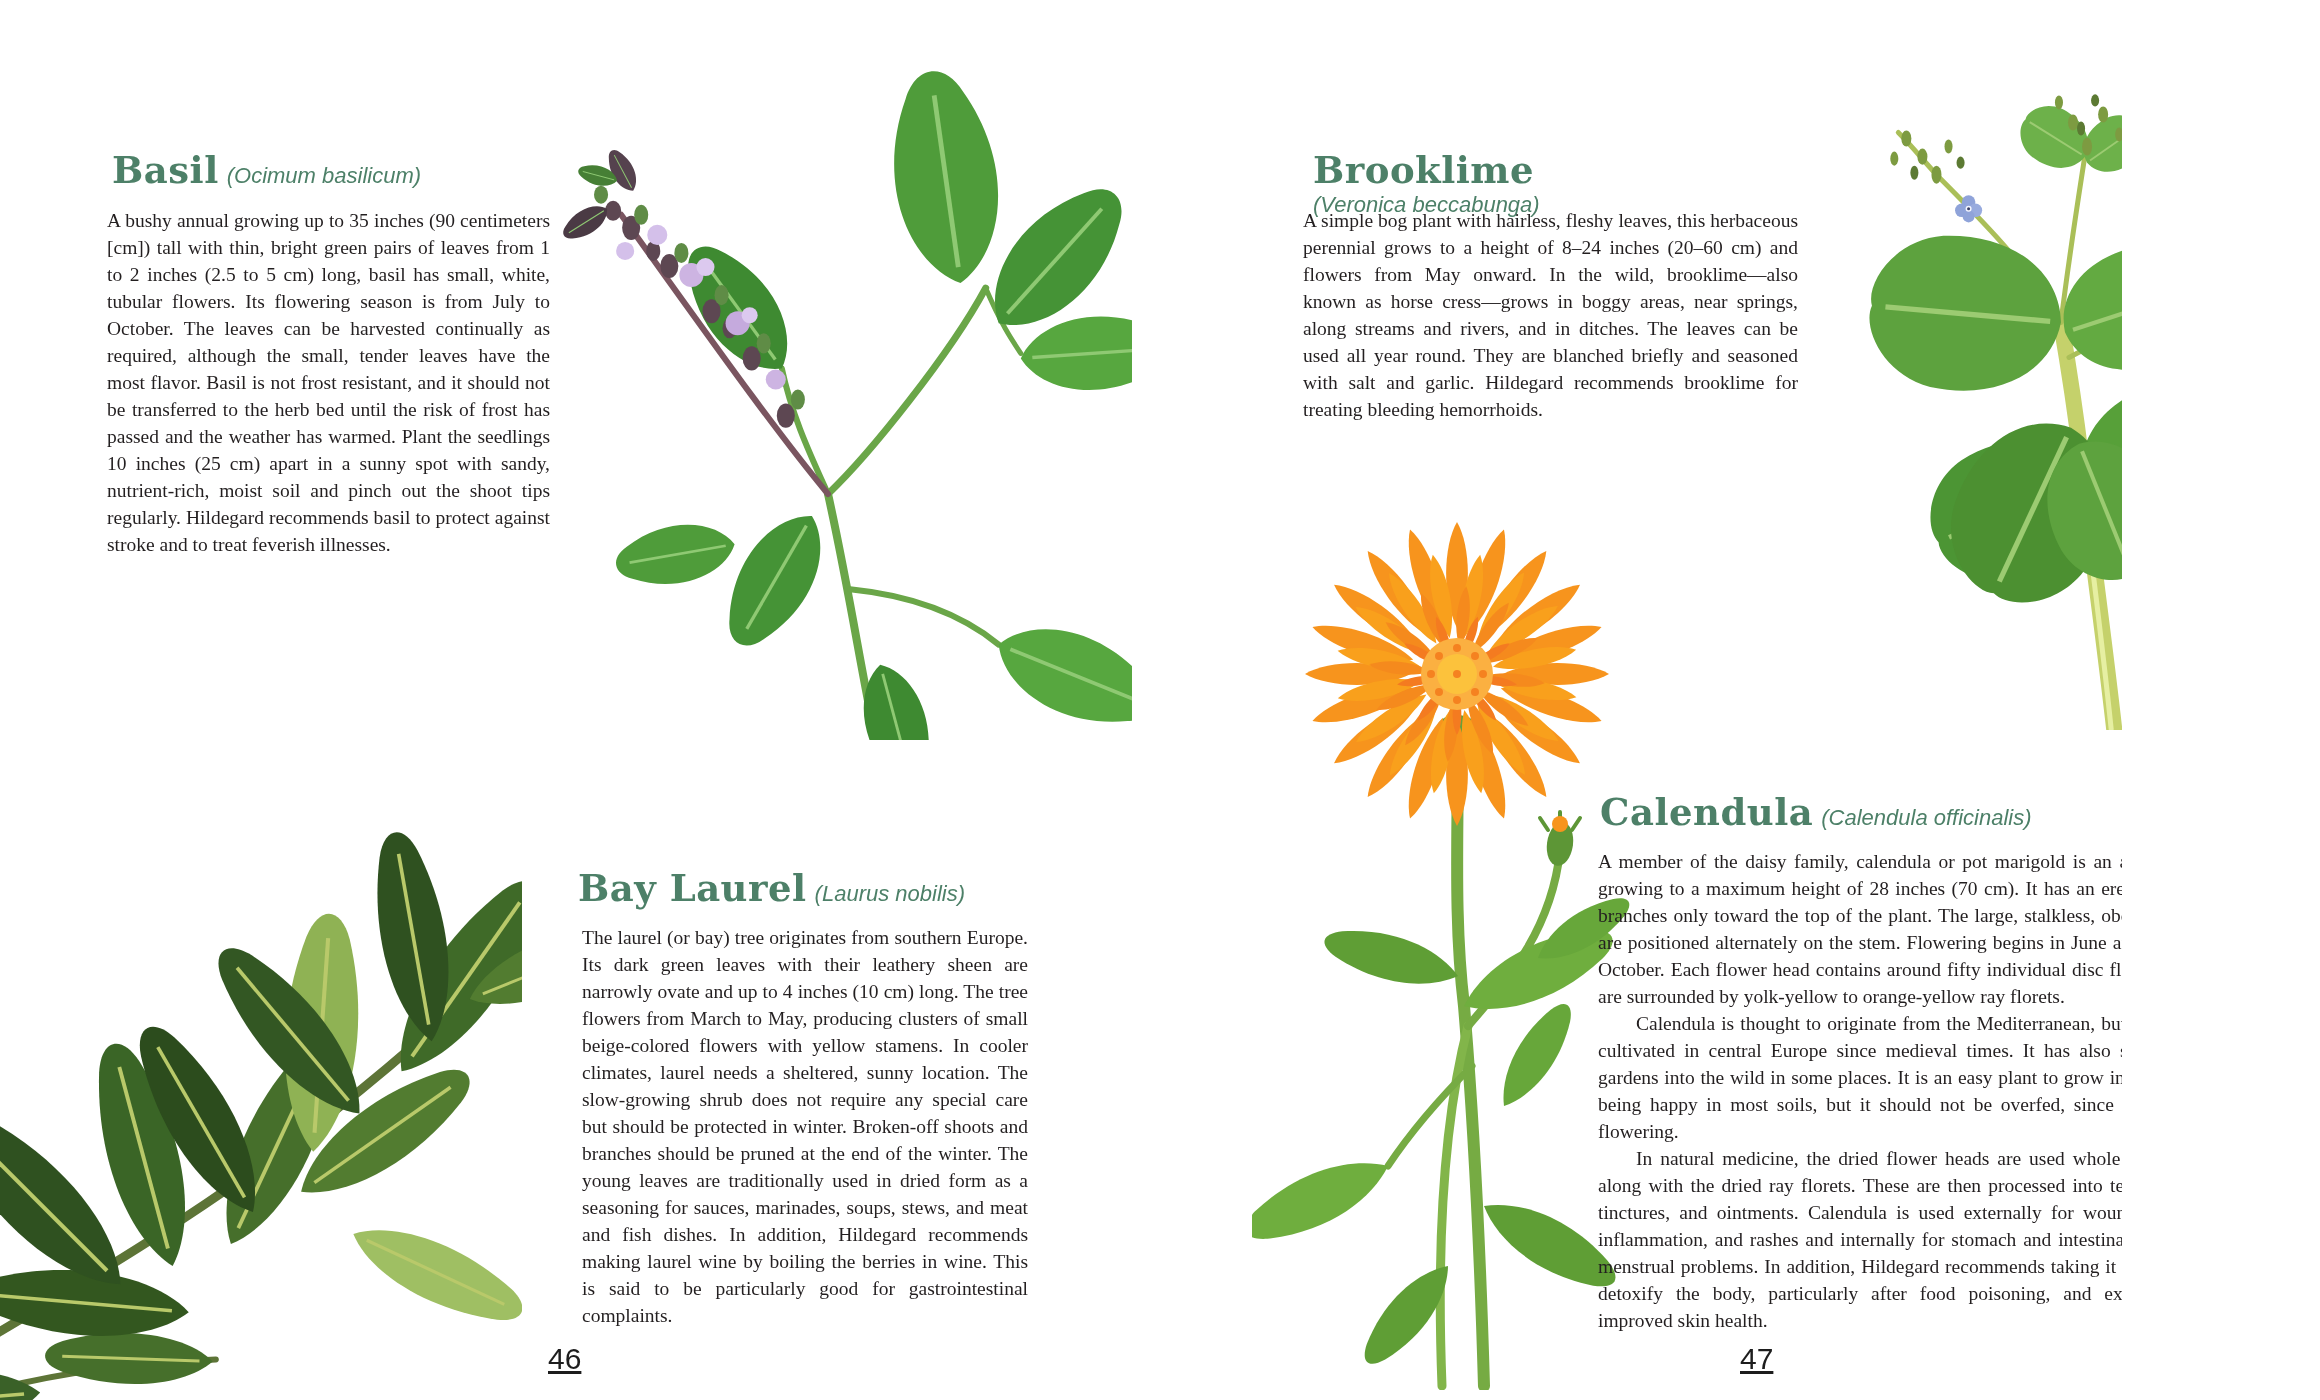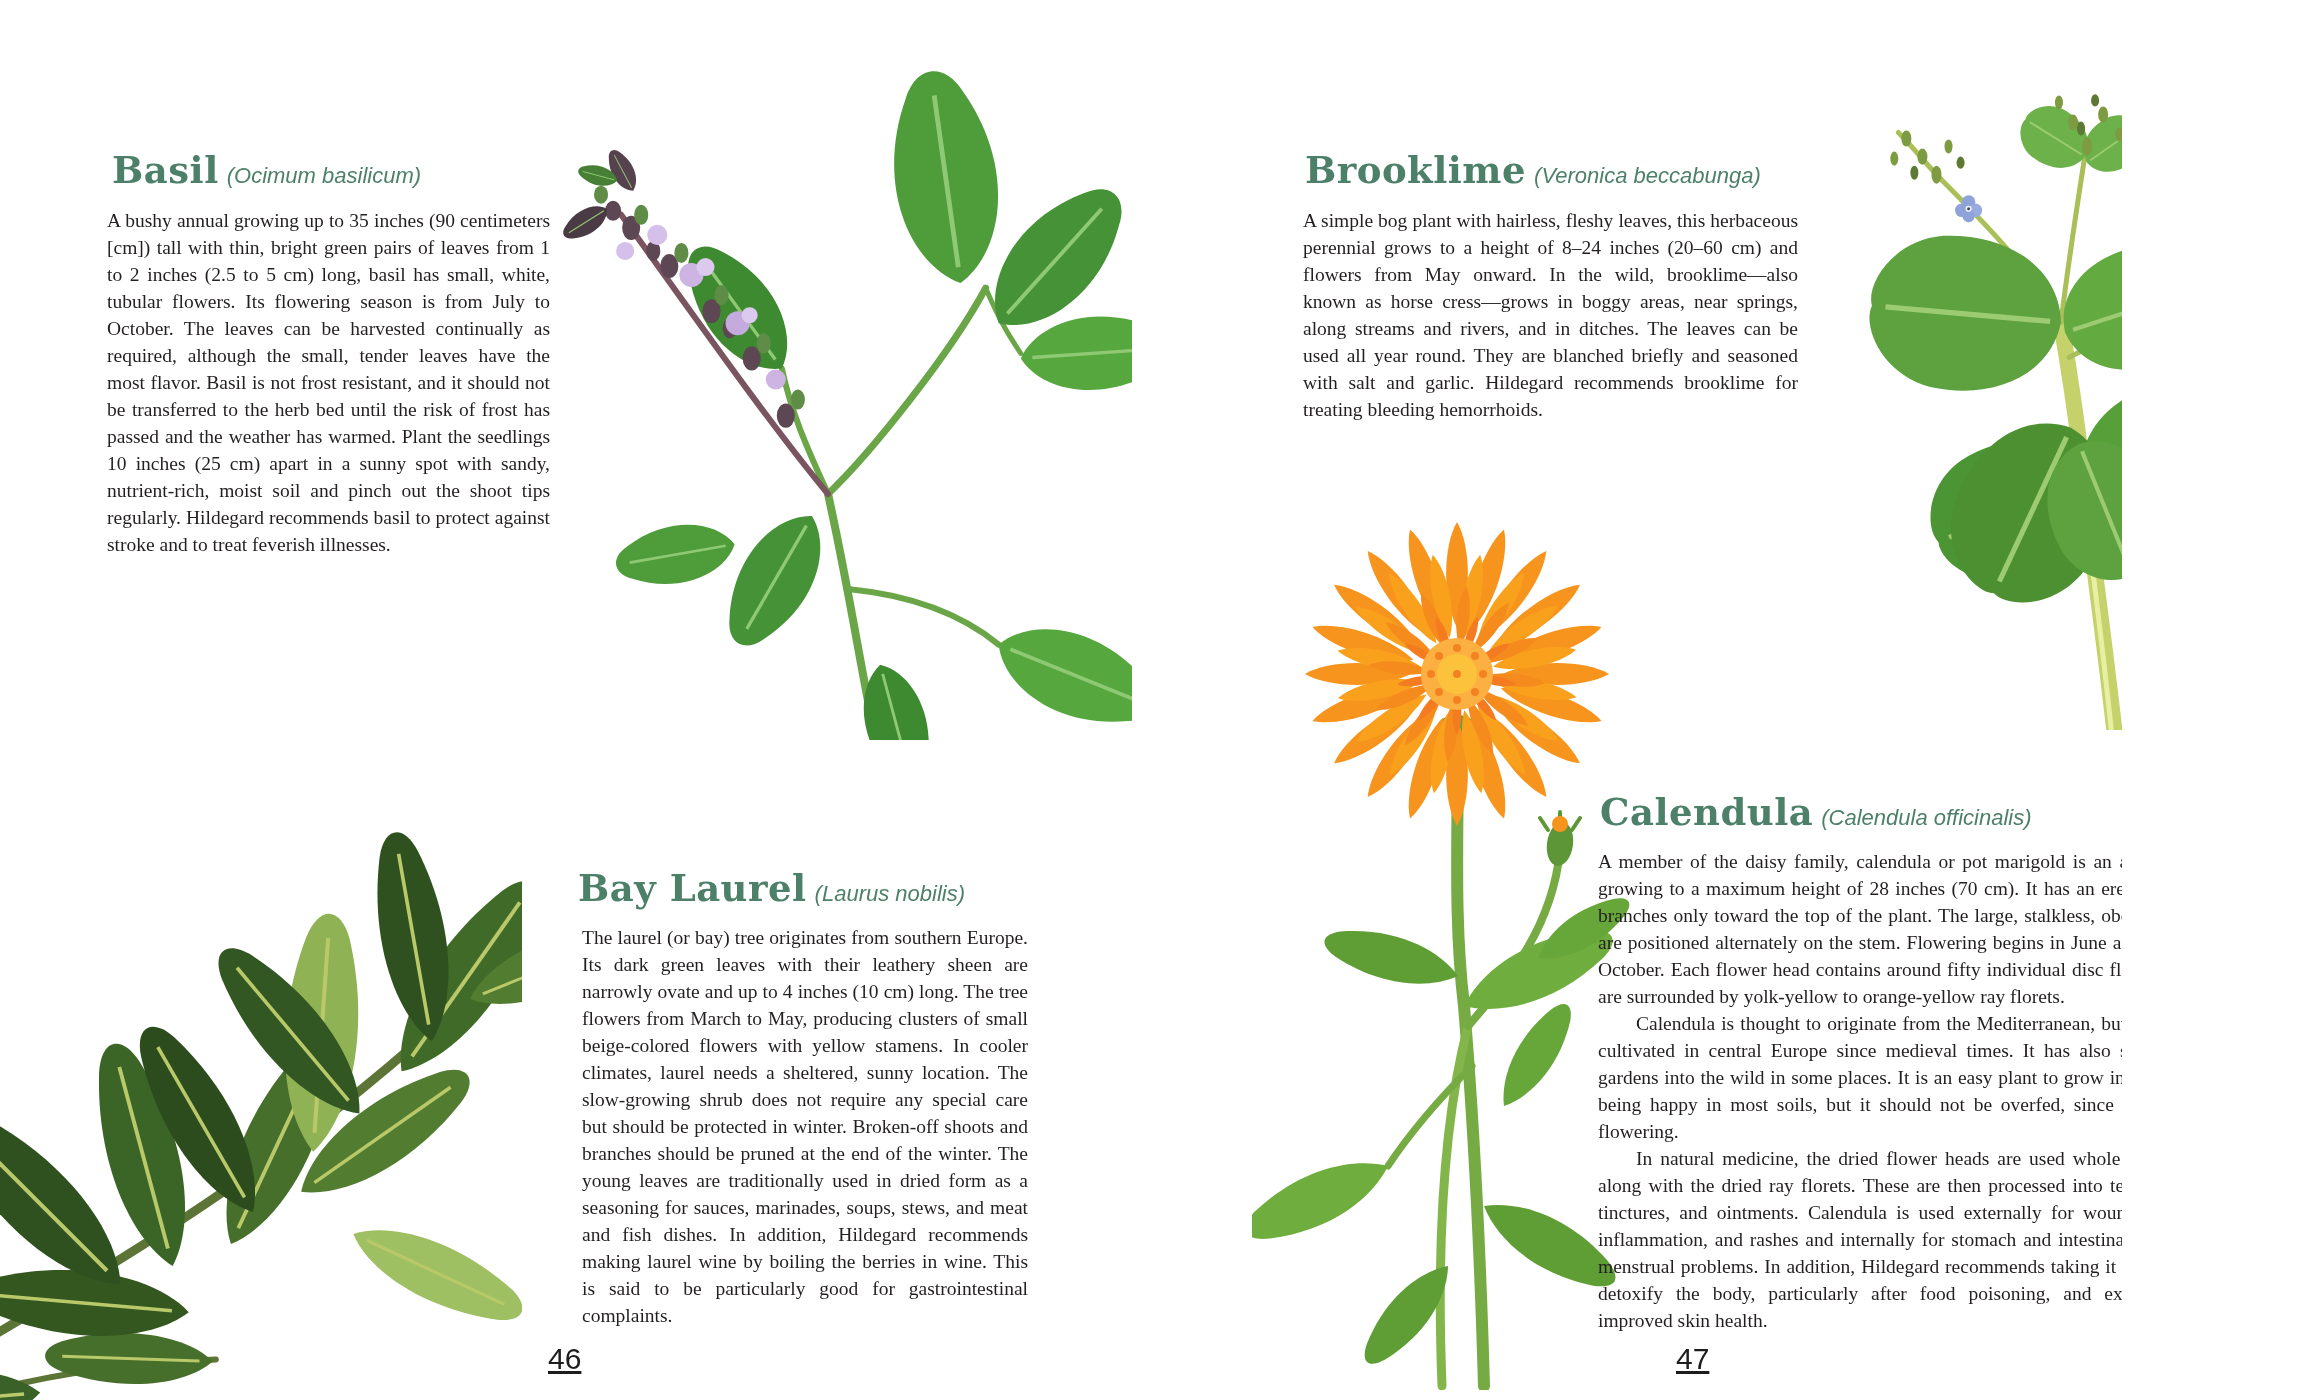--- a/index.html
+++ b/index.html
@@ -318,34 +318,34 @@
               <circle cx="0" cy="26" r="4"></circle>
               <circle cx="-18" cy="18" r="4"></circle>
             <circle cx="-26" cy="0" r="4"></circle>
               <circle cx="-18" cy="-18" r="4"></circle>
               <circle cx="0" cy="0" r="4"></circle>
           </g>
         </g>
       </svg>
     </figure>
 
-    <header class="abs entry-head" style="left:1305px;top:148px;">
+    <header class="abs entry-head" style="left:1305px;top:148px;flex-direction:column;">
       <span class="herb">Brooklime</span>
       <span class="latin">(Veronica beccabunga)</span>
     </header>
     <div class="abs" style="left:1303px;top:207px;width:495px;">
       <p class="body-text">A simple bog plant with hairless, fleshy leaves, this herbaceous perennial grows to a height of 8–24 inches (20–60 cm) and flowers from May onward. In the wild, brooklime—also known as horse cress—grows in boggy areas, near springs, along streams and rivers, and in ditches. The leaves can be used all year round. They are blanched briefly and seasoned with salt and garlic. Hildegard recommends brooklime for treating bleeding hemorrhoids.</p>
     </div>
 
     <header class="abs entry-head" style="left:1600px;top:790px;">
       <span class="herb">Calendula</span>
       <span class="latin">(Calendula officinalis)</span>
     </header>
     <div class="abs" style="left:1598px;top:848px;width:620px;">
       <p class="body-text">A member of the daisy family, calendula or pot marigold is an annual plant growing to a maximum height of 28 inches (70 cm). It has an erect stem that branches only toward the top of the plant. The large, stalkless, obovate leaves are positioned alternately on the stem. Flowering begins in June and lasts into October. Each flower head contains around fifty individual disc florets, which are surrounded by yolk-yellow to orange-yellow ray florets.</p>
       <p class="body-text indent">Calendula is thought to originate from the Mediterranean, but it has been cultivated in central Europe since medieval times. It has also spread from gardens into the wild in some places. It is an easy plant to grow in the garden, being happy in most soils, but it should not be overfed, since this impairs flowering.</p>
       <p class="body-text indent">In natural medicine, the dried flower heads are used whole or crushed, along with the dried ray florets. These are then processed into teas, extracts, tinctures, and ointments. Calendula is used externally for wounds, bruises, inflammation, and rashes and internally for stomach and intestinal ulcers and menstrual problems. In addition, Hildegard recommends taking it internally to detoxify the body, particularly after food poisoning, and externally for improved skin health.</p>
     </div>
 
-    <div class="abs pagenum" style="left:1676px;top:1342px;">47</div>
+    <div class="abs pagenum" style="left:1740px;top:1342px;">47</div>
   </section>
 
 </div>
 
 </body></html>

